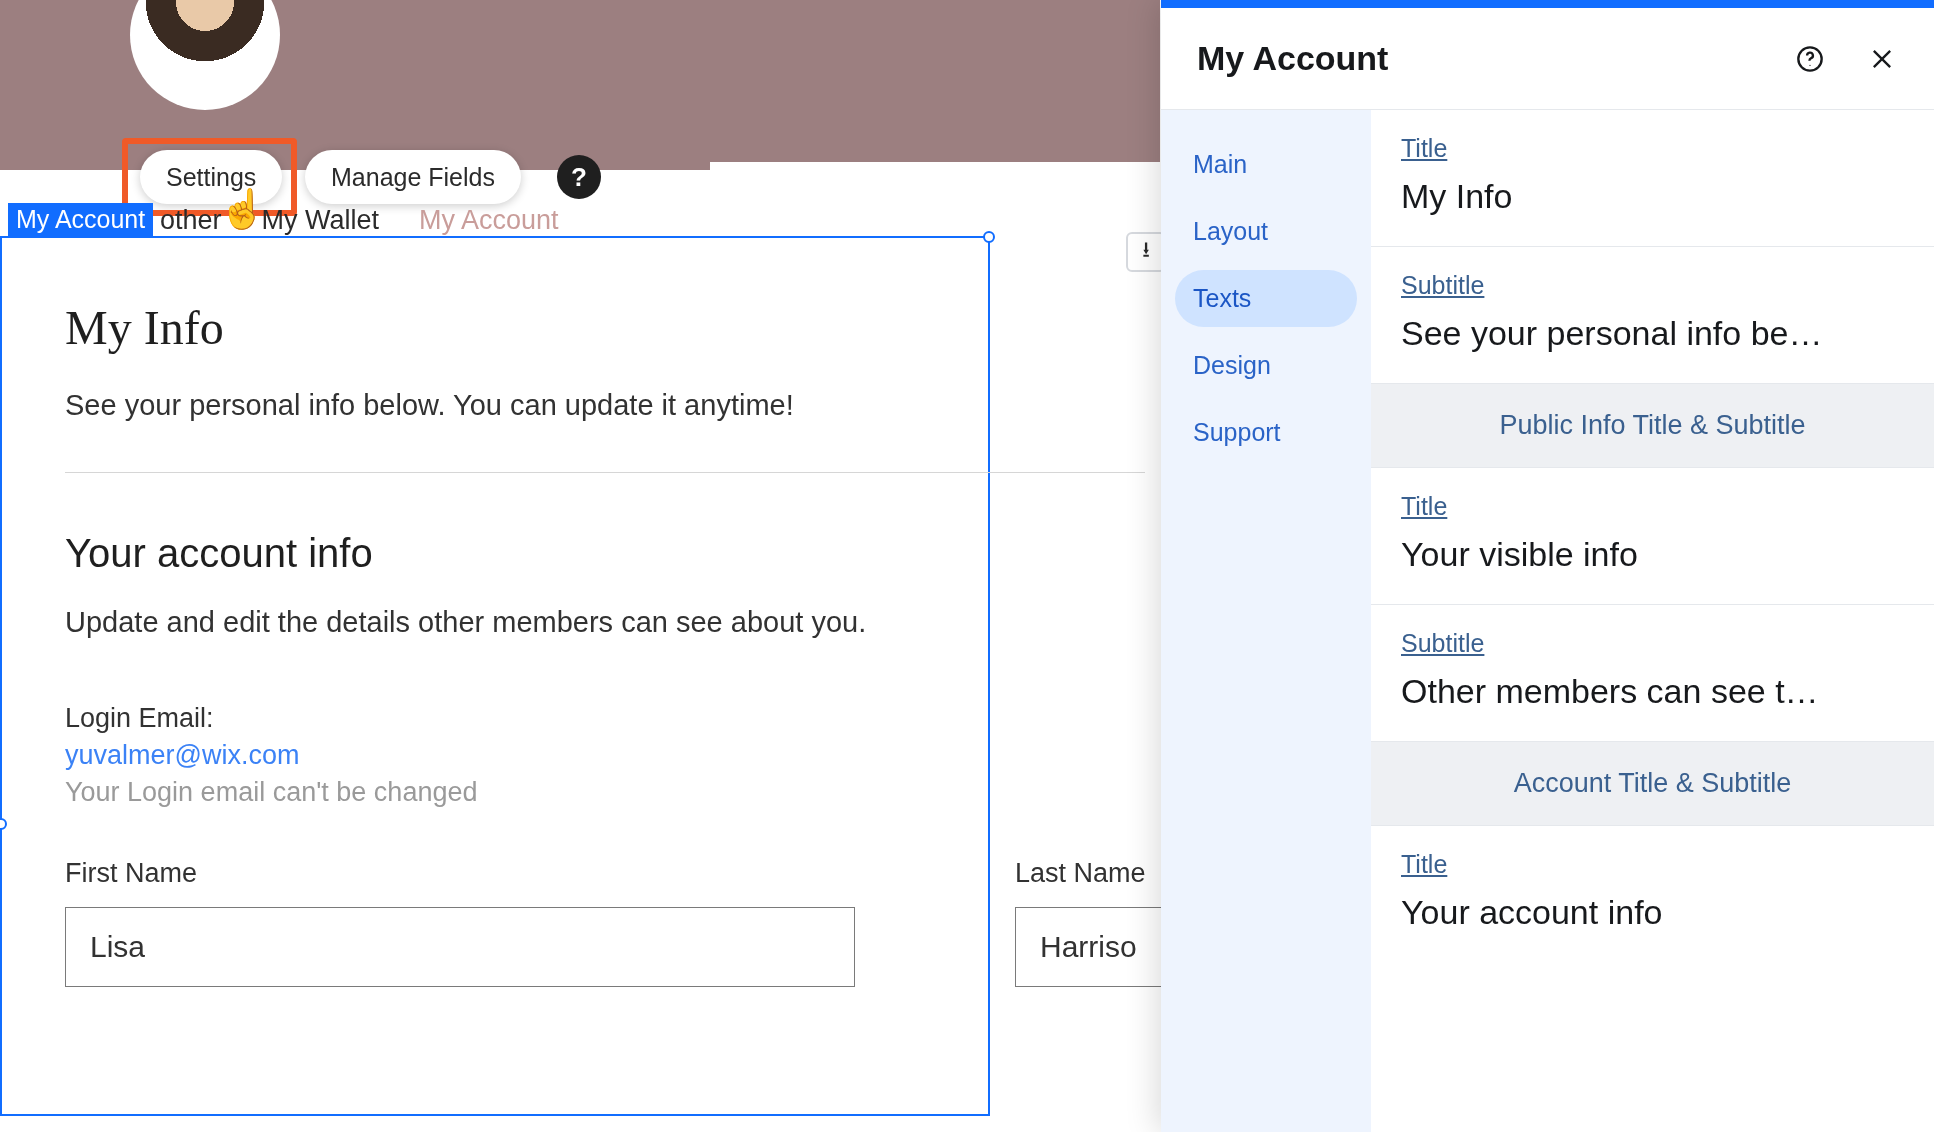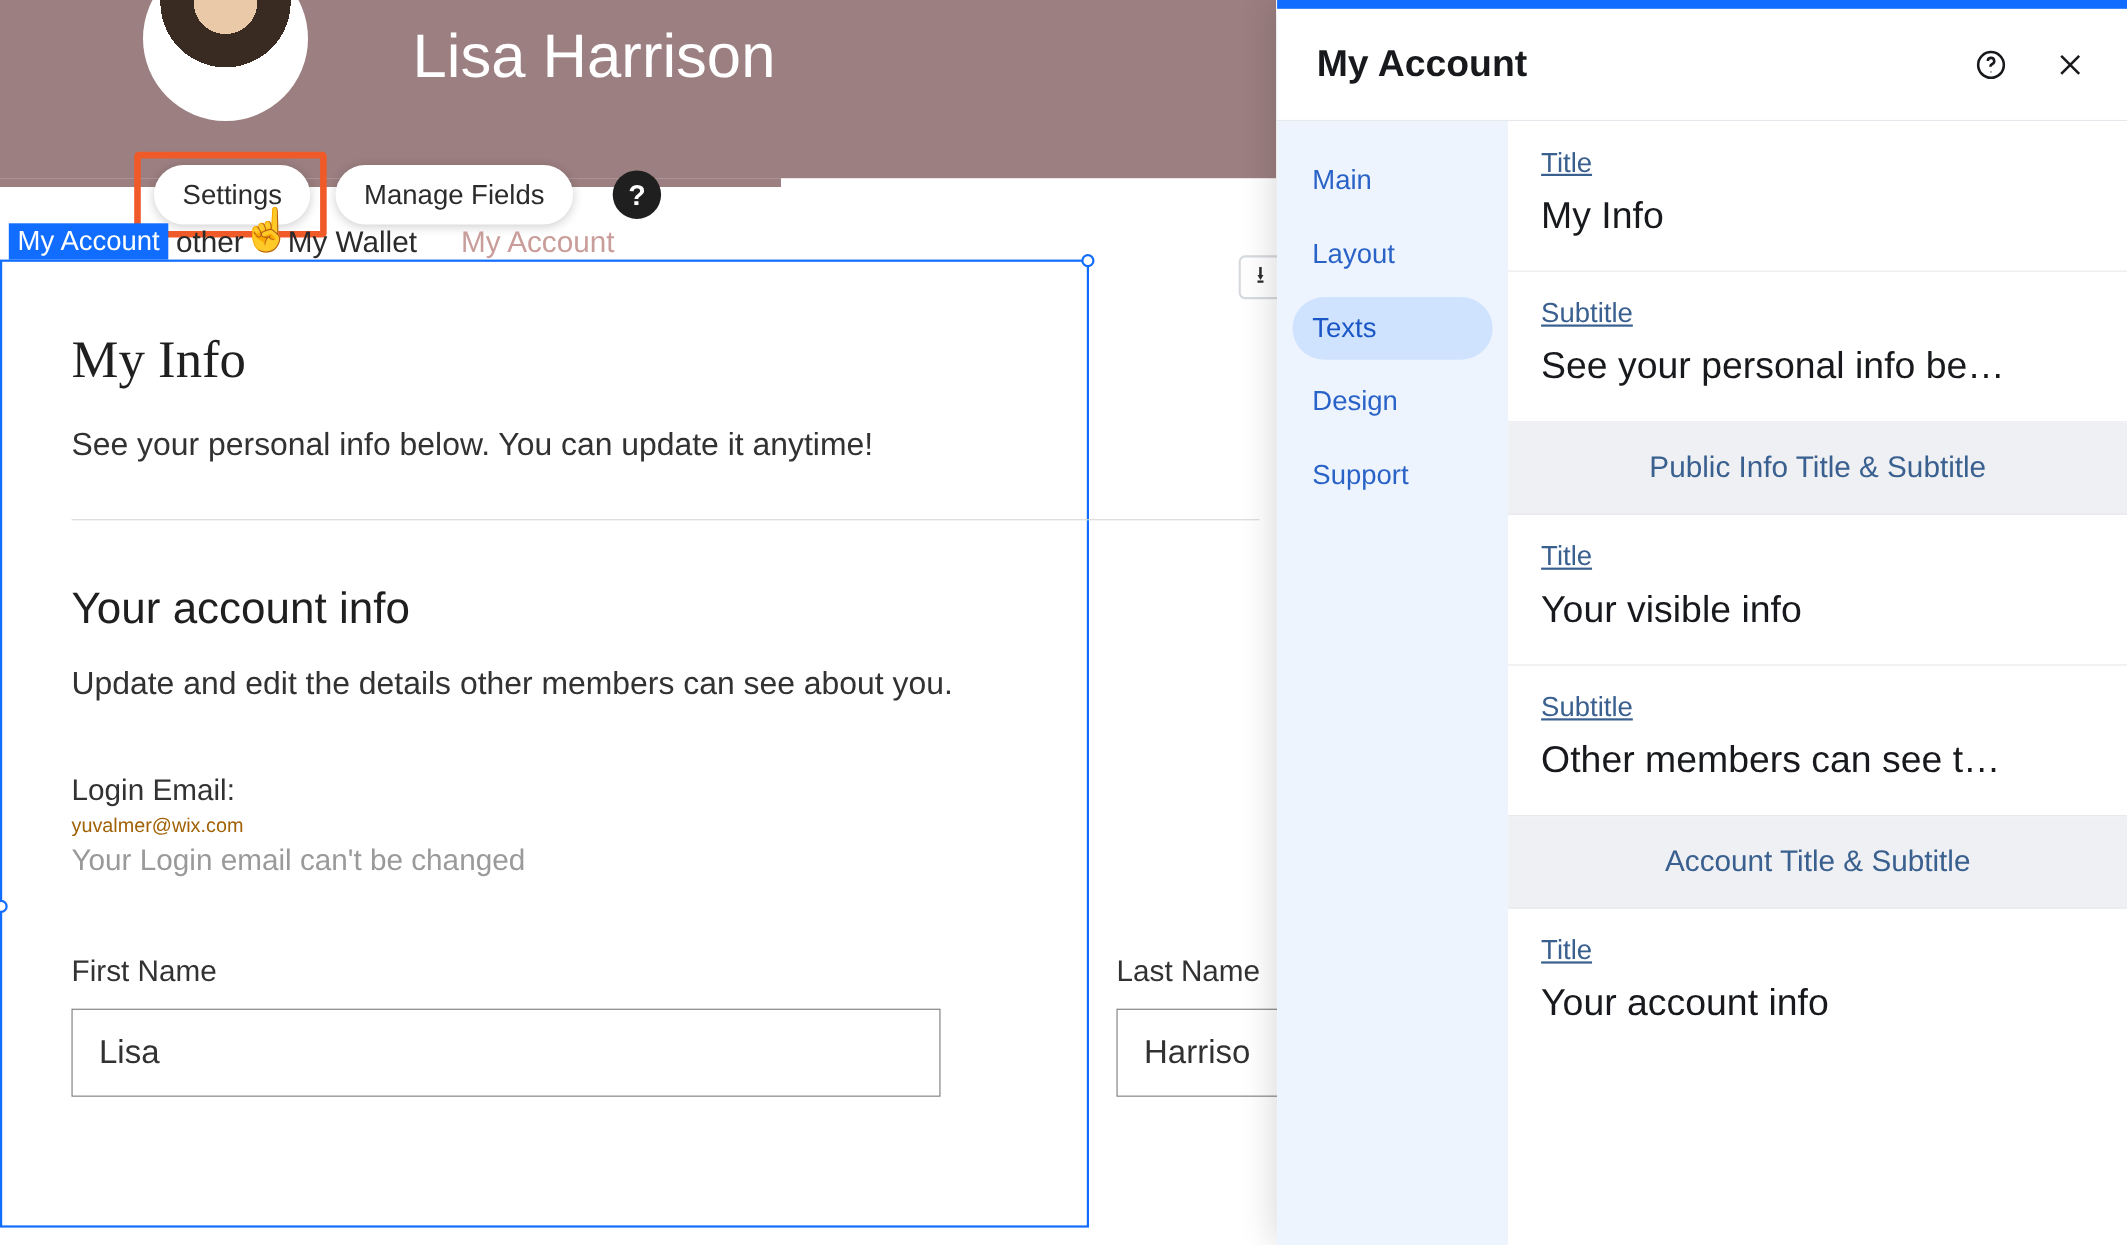--- a/index.html
+++ b/index.html
@@ -72,23 +72,23 @@
   .p { font-size:29px; color:#323232; margin-bottom:64px;}
   .label{ font-size:27px; color:#323232; }
   .muted{ color:#9a9a9a; }
   .text-input{
     width:790px; height:80px; border:1px solid #7a7a7a; padding:0 24px; font-size:30px; color:#323232;
     background:#fff;
   }
   .text-input.short{ width:790px; }
   .two-col{ display:flex; gap:160px; margin-top:50px;}
   .col{ flex:0 0 790px; }
-  .col .label{ margin-bottom:18px; display:block;margin-top:20px;}
+  .col .label{ margin-bottom:18px; display:block;}
   .login-block .label{ margin-bottom:6px;}
-  .login-block .email{ font-size:18px; color:#a16207; margin-top:4px;}
+  .login-block .email{ font-size:27px; color:#3b82f6; margin-top:4px;}
   .login-block .note{ font-size:27px; margin-top:6px;}
 
   
   .panel{
     position:absolute; right:0; top:0; width:773px; height:1132px; background:#fff;
     box-shadow:-4px 0 30px rgba(0,0,0,.15);
   }
   .panel-topbar{ height:8px; background:#116dff; }
   .panel-header{
     height:102px; border-bottom:1px solid #e5e8ec; display:flex; align-items:center;
@@ -116,21 +116,20 @@
     padding:26px 0; text-align:center; border-bottom:1px solid #e5e8ec;
   }
 </style>
 </head>
 <body>
 
 <div class="canvas">
 
   <div class="profile-banner">
     <div class="avatar"></div>
-    <div class="profile-name">Lisa Harrison</div>
   </div>
 
   <div class="pill settings">Settings</div>
   <div class="pill manage">Manage Fields</div>
   <div class="help-circle">?</div>
   <div class="orange-box"></div>
   <div class="cursor">☝</div>
 
   <div class="selection-label">My Account</div>
 

